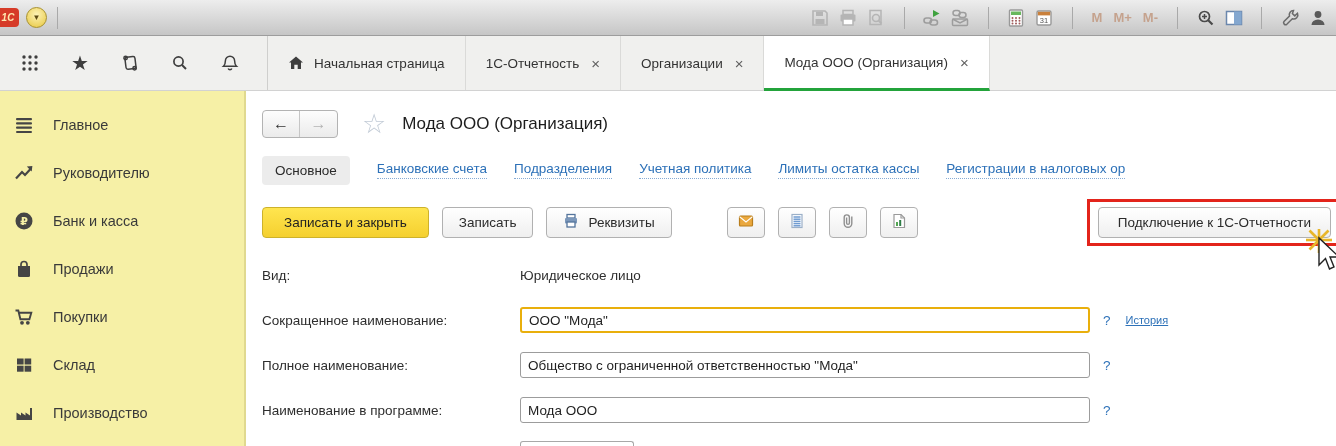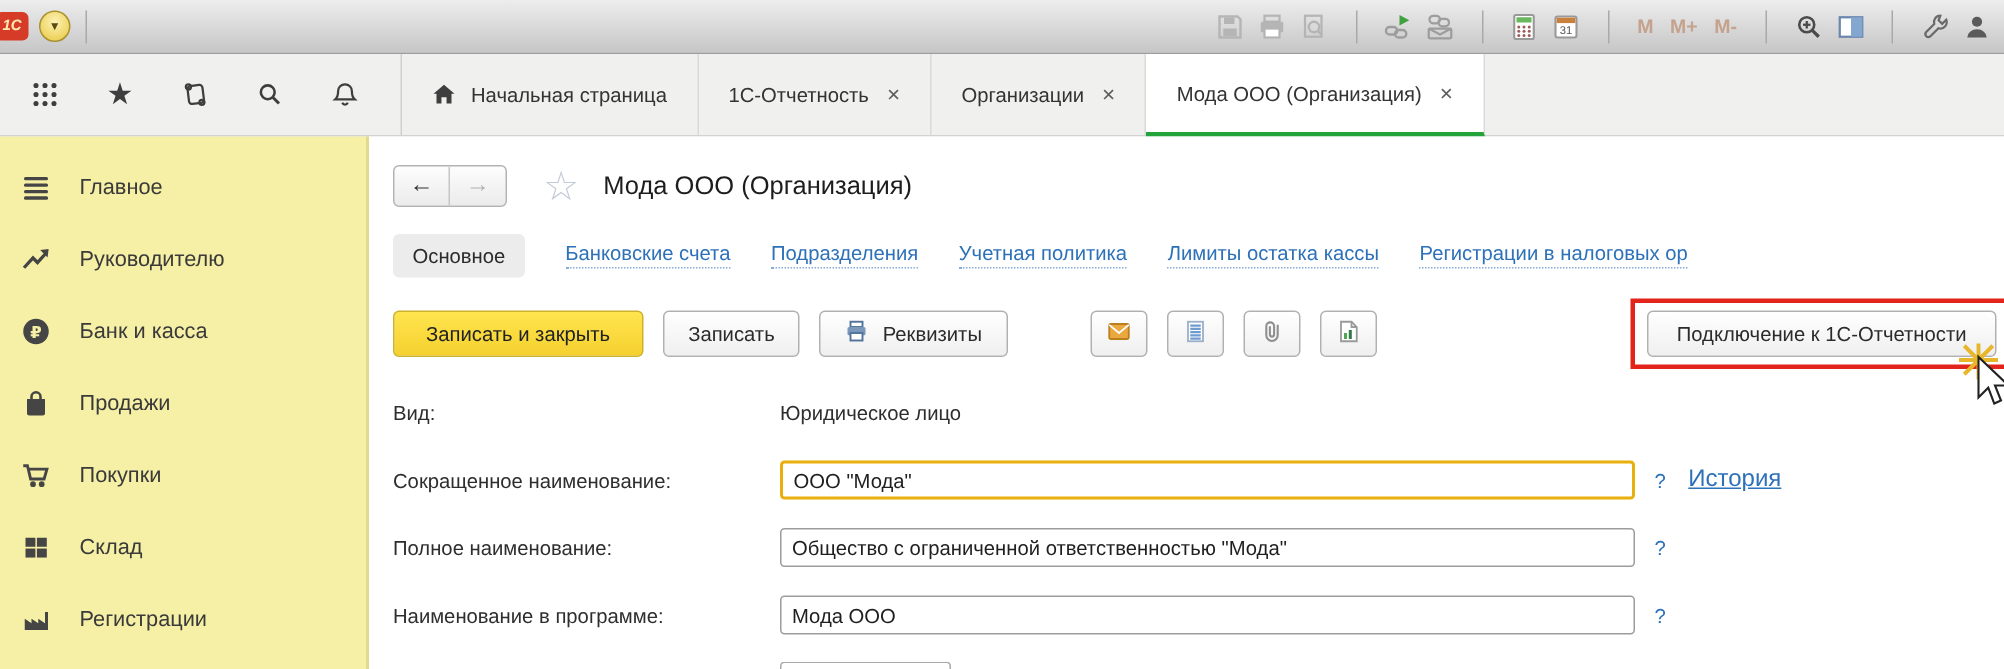--- a/index.html
+++ b/index.html
@@ -74,21 +74,21 @@
 
   .formarea { margin-top:20px; }
   .frow { display:flex; align-items:center; height:28px; margin-bottom:17px; }
   .flabel { width:258px; min-width:258px; font-size:13.5px; color:#2e2e2e; }
   .fval { font-size:13.5px; color:#2e2e2e; }
   .finput { width:570px; height:26px; border:1px solid #9c9c9c; border-radius:3px;
     padding:0 7px; font-size:13.5px; color:#1f1f1f; background:#fff;
     font-family:"Liberation Sans","DejaVu Sans",sans-serif; }
   .finput.focused { border:2px solid #e9af0c; }
   .fhelp { color:#2d71b8; margin-left:13px; font-size:13.5px; }
-  .fhistory { color:#2d71b8; margin-left:15px; font-size:16px; text-decoration:underline; }
+  .fhistory { color:#2d71b8; margin-left:15px; font-size:11px; text-decoration:underline; }
   .partial { margin-left:258px; width:114px; height:12px; border:1px solid #a8a8a8;
     border-bottom:none; border-radius:3px 3px 0 0; background:#fff; }
 </style>
 </head>
 <body>
 
 <div class="titlebar">
   <div class="app-logo">1С</div>
   <div class="dd-btn">▼</div>
   <div class="tb-vsep"></div>
@@ -319,21 +319,21 @@
           </svg>
         </span>
       <span>Склад</span>
     </div>
     <div class="sb-item">
       <span class="sb-ic">
         <svg width="20" height="20" viewBox="0 0 20 20">
             <path d="M2.5 17V9.5l4.5 3v-3l4.5 3v-3l4.5 3V5h2v12z" fill="#454545"></path>
           </svg>
         </span>
-      <span>Регистрации</span>
+      <span>Производство</span>
     </div>
   </aside>
 
   <main class="main">
 
     <div class="hdr">
       <div class="navgrp">
         <div class="navbtn back">←</div>
         <div class="navbtn fwd">→</div>
       </div>

